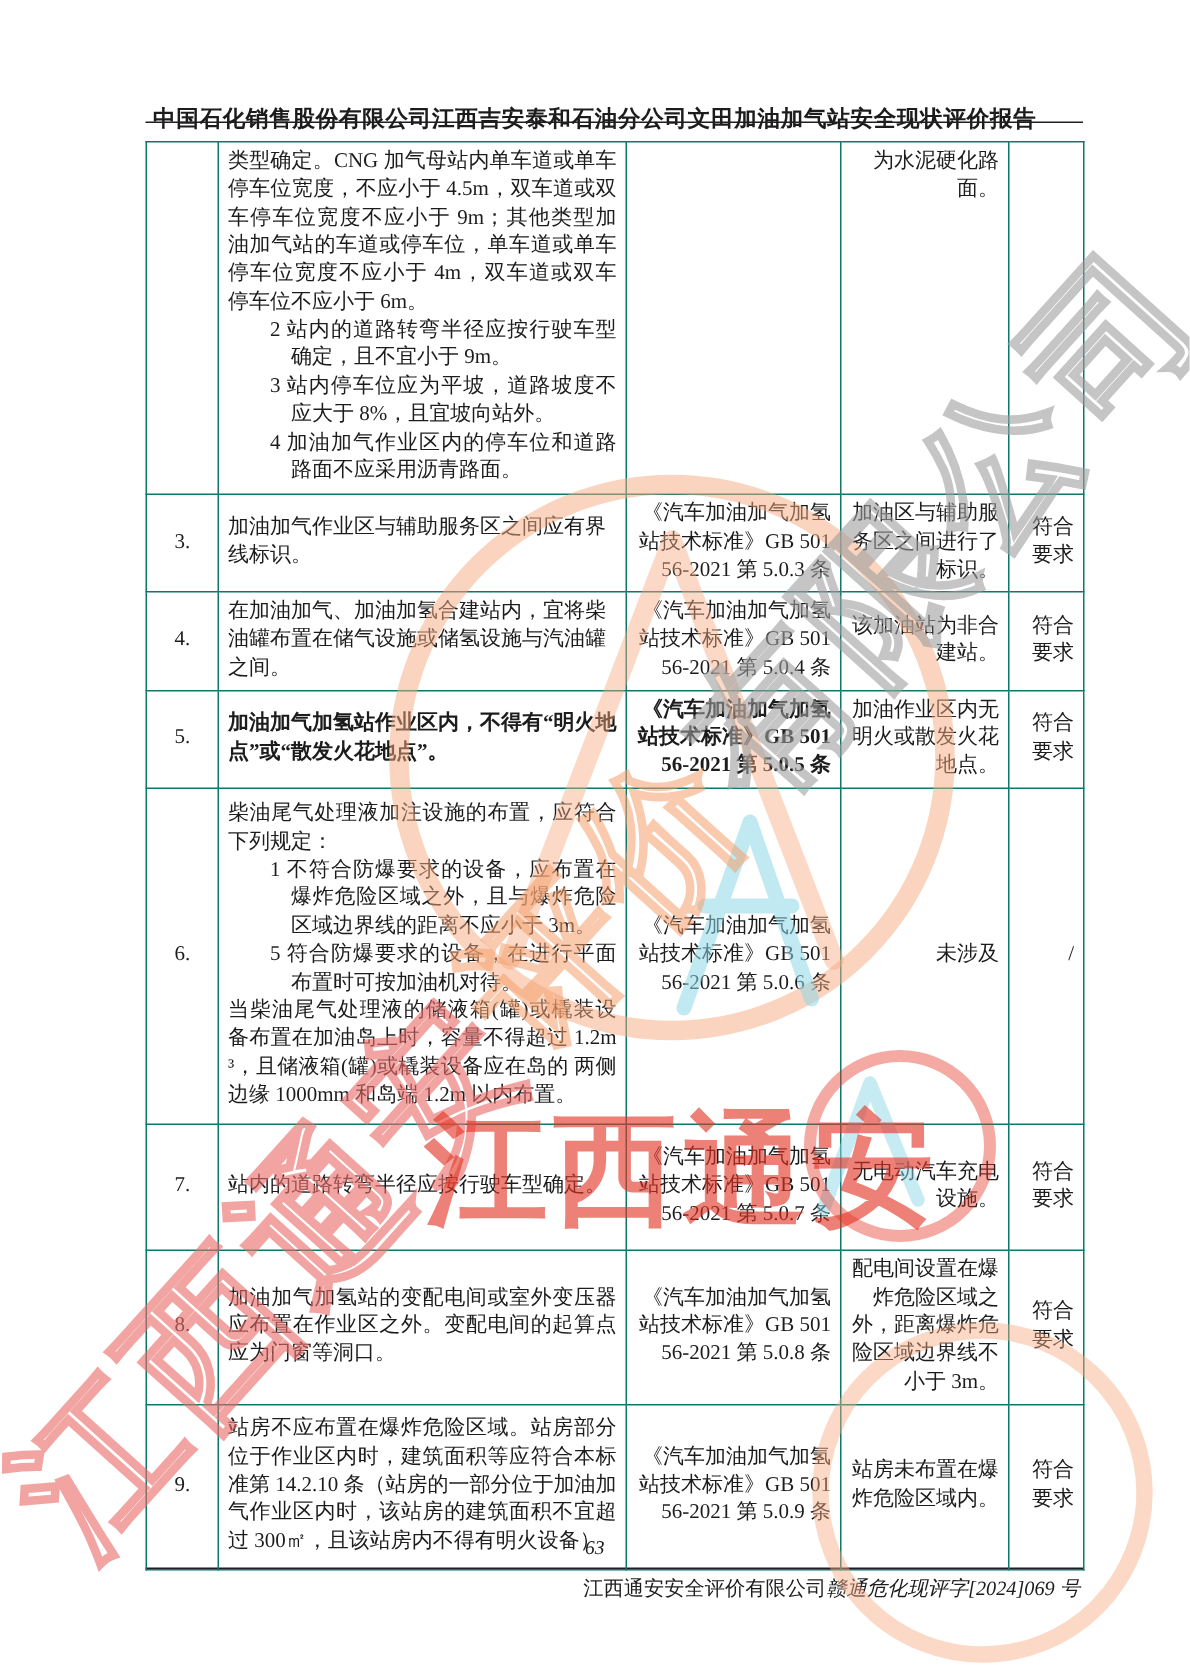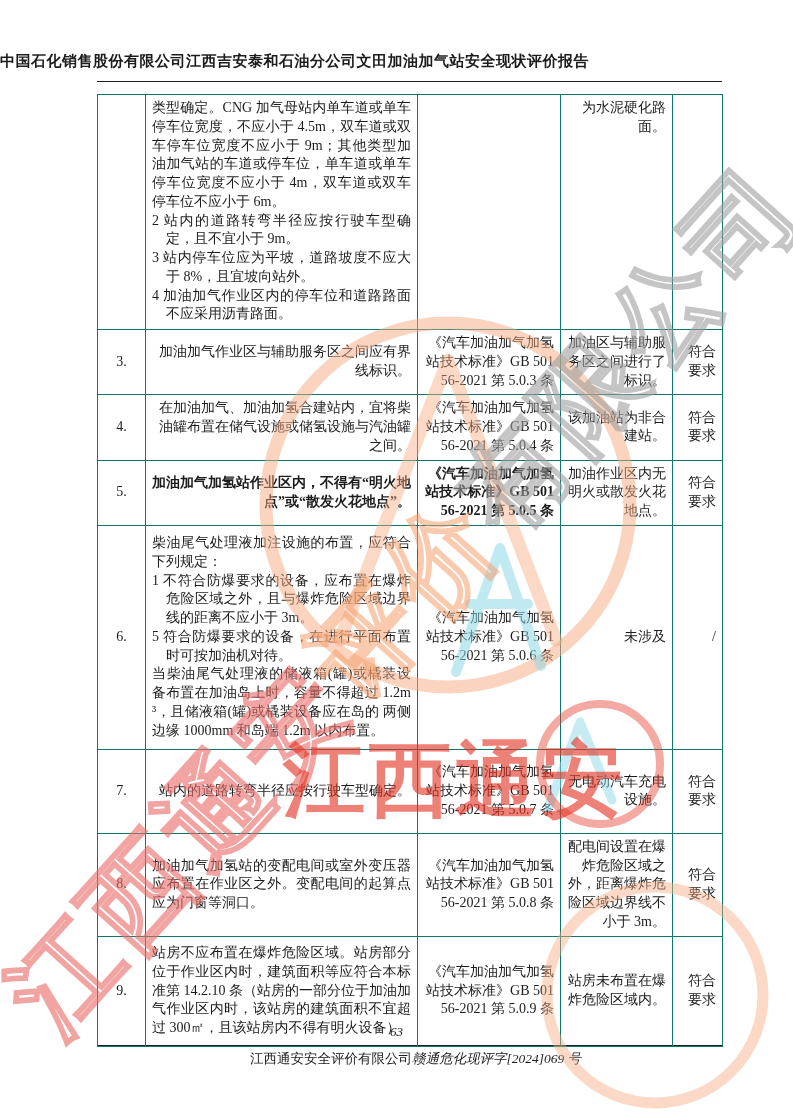--- a/index.html
+++ b/index.html
@@ -2,48 +2,48 @@
 <html><head>
 <meta charset="utf-8">
 <style>
   html,body{margin:0;padding:0;}
   body{
     width:793px;height:1120px;position:relative;background:#ffffff;
     font-family:"Liberation Serif","DejaVu Serif",serif;color:#1c1c1c;
     overflow:hidden;
   }
   .hdr-title{
-    position:absolute;top:52px;left:0;width:793px;
+    position:absolute;top:70px;left:0;width:793px;text-align:center;
     font-size:15px;font-weight:bold;letter-spacing:.5px;
   }
   .hdr-rule{position:absolute;top:81px;left:97px;width:625px;border-top:1.6px solid #1f1f1f;}
 
   table.doc{
     position:absolute;top:94px;left:97px;width:625px;border-collapse:collapse;
     font-size:14px;table-layout:fixed;z-index:2;
   }
   table.doc td{
     border:1px solid #0f766e;padding:4px 6px;vertical-align:middle;line-height:1.34;
     word-break:break-all;
   }
   td.c-no{text-align:center;}
   td.c-std,td.c-status,td.c-result{text-align:right;}
   td.c-content p{margin:0;text-align:justify;}
-  td.c-content p.align-center{text-align:right;}
-  td.c-content p.hang{padding-left:1em;text-indent:-1em;}
+  td.c-content p.align-center{text-align:left;}
+  td.c-content p.hang{padding-left:1em;text-indent:-1em;margin-left:28px;}
   tr.first-row td{vertical-align:top;}
   tr.bold-row td.c-content,tr.bold-row td.c-std{font-weight:bold;}
   tr.r-cont{height:235px;} tr.r-short{height:59px;} tr.r-mid{height:84px;}
   tr.r-mid2{height:89px;} tr.r-tall{height:224px;} tr.r-tall2{height:110px;}
 
   .pg-num{position:absolute;top:1024px;left:0;width:793px;text-align:center;font-size:13px;font-style:italic;}
   .ftr-rule{position:absolute;top:1045px;left:97px;width:625px;border-top:1.3px solid #1f1f1f;}
   .ftr-row{
     position:absolute;top:1050px;left:97px;width:625px;display:flex;
-    justify-content:center;font-size:13.5px;
+    justify-content:flex-end;font-size:13.5px;
   }
   .ftr-row .l{padding-left:14px;} .ftr-row .r{padding-right:2px;font-style:italic;}
 
   
   .wm{pointer-events:none;}
   .wm-svg{position:absolute;top:0;left:0;z-index:3;}
   .wm-diag{
     position:absolute;left:405px;top:600px;z-index:4;white-space:nowrap;
     transform:translate(-50%,-50%) rotate(-48deg);
     font-size:106px;font-weight:bold;letter-spacing:6px;

